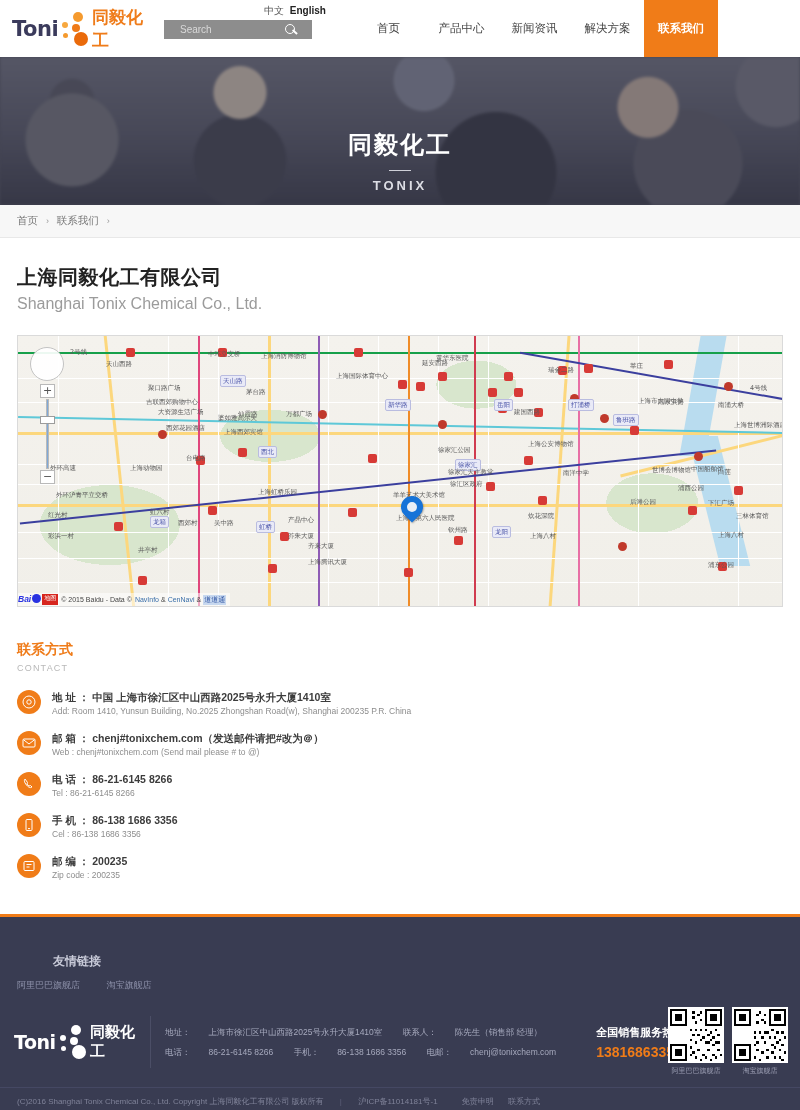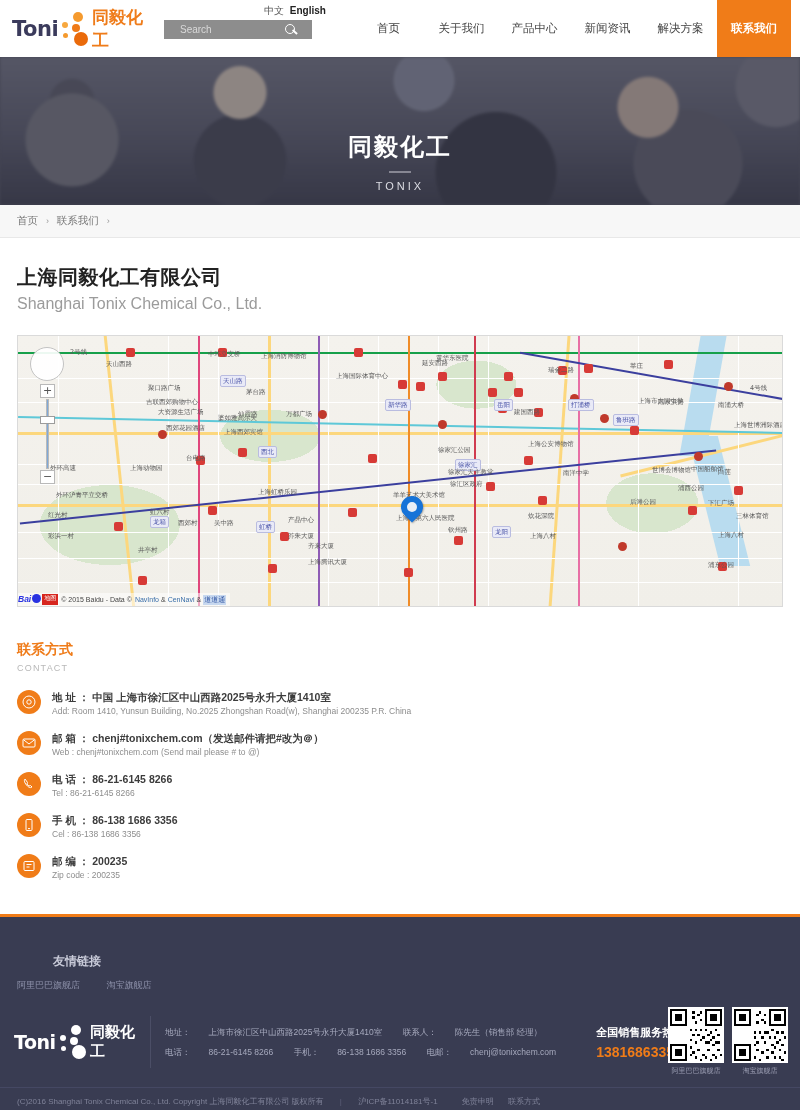--- a/index.html
+++ b/index.html
@@ -82,21 +82,21 @@
       linear-gradient(180deg,#686874 0%,#4e4e5b 55%,#33333f 100%);
     filter:blur(1.5px);
   }
   .banner-mask { position:absolute; inset:0; background:rgba(60,62,82,0.42); }
   .banner-txt {
     position:absolute; width:100%; top:104px; text-align:center;
     transform:translateY(-50%); color:#fff;
   }
   .banner-title { font-size:24px; font-weight:bold; letter-spacing:2px; }
   .banner-rule { width:22px; height:1px; background:#cfd0d8; margin:9px auto 7px; }
-  .banner-sub { font-size:11px; letter-spacing:3px; color:#dcdde4; }
+  .banner-sub { font-size:13px; letter-spacing:3px; color:#dcdde4;font-weight:bold; }
 
   
   .crumb-bar {
     width:800px; height:33px; background:#f7f7f7;
     border-bottom:1px solid #e8e8e8; display:flex; align-items:center;
   }
   .crumb { margin-left:17px; font-size:10.5px; color:#777; }
   .crumb a { color:#777; text-decoration:none; }
   .crumb .sep { margin:0 5px; color:#999; font-size:9px; }
 
@@ -267,21 +267,20 @@
     <a href="#" class="active">English</a>
   </div>
 
   <div class="search-box">
     <input type="text" placeholder="Search" style="">
     <span class="search-icon"></span>
   </div>
 
   <nav class="nav">
     <a href="#">首页</a>
-    <a href="#">关于我们</a>
     <a href="#">产品中心</a>
     <a href="#">新闻资讯</a>
     <a href="#">解决方案</a>
     <a href="#" class="active">联系我们</a>
   </nav>
 </div>
 
 <div class="banner">
   <div class="banner-photo"></div>
   <div class="banner-mask"></div>

